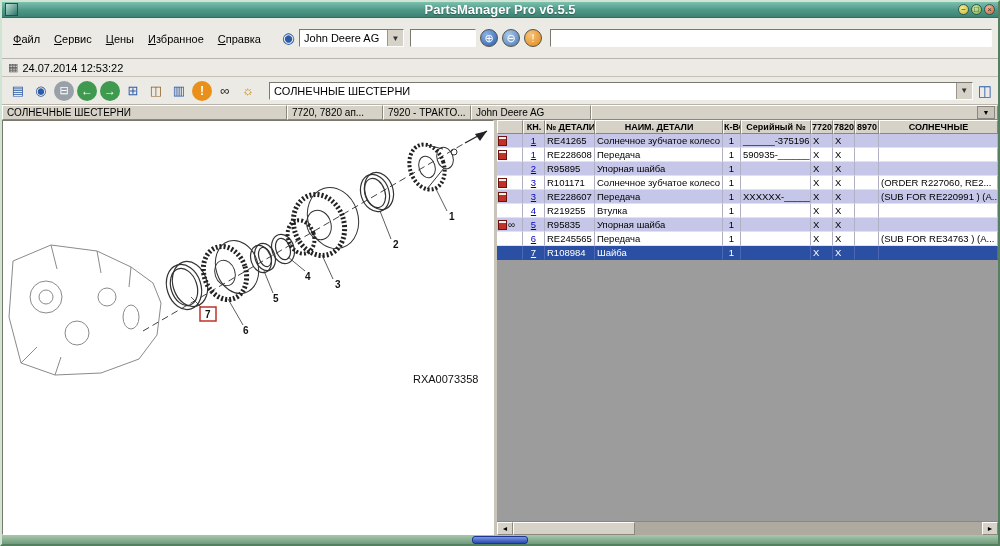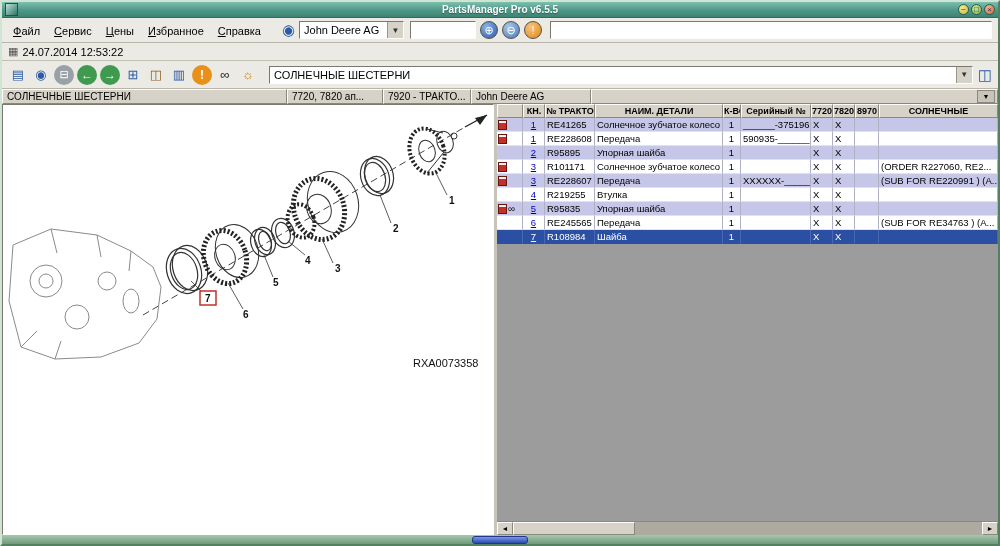--- a/index.html
+++ b/index.html
@@ -5,31 +5,31 @@
   html,body{margin:0;padding:0;background:#d0d0d0;font-family:"Liberation Sans",sans-serif;}
   .window{width:1000px;height:546px;box-sizing:border-box;margin:0 auto;
     border:2px solid;border-color:#cfe4d2 #55805f #55805f #cfe4d2;
     background:#8fb89a;display:flex;flex-direction:column;}
   
   .titlebar{height:15px;flex:0 0 15px;display:flex;align-items:center;position:relative;
     background:linear-gradient(180deg,#7cc0ae 0%,#4e9787 55%,#3d8374 100%);
     border-bottom:1px solid #2f6b5e;}
   .app-ico{width:11px;height:11px;margin:0 3px;background:linear-gradient(135deg,#bde3d8,#2e7466);
     border:1px solid #1e5448;}
-  .title-text{position:absolute;left:0;right:0;text-align:center;color:#fff;font-size:10px;
+  .title-text{position:absolute;left:0;right:0;text-align:center;color:#fff;font-size:13px;
     font-weight:bold;text-shadow:0 1px 1px #2a5a50;pointer-events:none;}
   .winbtns{margin-left:auto;display:flex;gap:2px;padding-right:3px;}
   .wbtn{width:11px;height:11px;border-radius:50%;border:1px solid #2f5a50;font-size:8px;line-height:10px;
     text-align:center;color:#333;cursor:pointer;box-sizing:border-box;}
   .wbtn.min{background:radial-gradient(circle at 35% 30%,#f2e88e,#cbb93e);}
   .wbtn.max{background:radial-gradient(circle at 35% 30%,#c9e89a,#86b34e);}
   .wbtn.close{background:radial-gradient(circle at 35% 30%,#f2b08e,#cf6a42);}
   
   .menurow{height:24px;flex:0 0 24px;background:#eceae4;border-bottom:1px solid #b8b4aa;
-    display:flex;align-items:center;padding:0 4px;}
+    display:flex;align-items:center;padding:8px 4px;}
   .menu-item{display:inline-block;font-size:11px;color:#000;padding:2px 7px;cursor:pointer;}
   .menu-item::first-letter{text-decoration:underline;}
   .globe-btn{font-size:15px;color:#2a5aa8;margin:0 4px 0 14px;cursor:pointer;}
   .combo{display:flex;align-items:center;background:#fff;border:1px solid;
     border-color:#7a786f #fdfdfb #fdfdfb #7a786f;height:18px;box-sizing:border-box;cursor:pointer;}
   .combo .ctext{flex:1;font-size:11px;padding:0 4px;white-space:nowrap;overflow:hidden;}
   .combo .carrow{width:15px;height:100%;background:#d6d2c8;border-left:1px solid #9a968c;
     font-size:8px;color:#333;display:flex;align-items:center;justify-content:center;}
   .brand-combo{width:105px;}
   .tb-input{height:18px;box-sizing:border-box;border:1px solid;border-color:#7a786f #fdfdfb #fdfdfb #7a786f;
@@ -303,21 +303,21 @@
         </svg>
       </div>
     </div>
 
     <div class="splitter"></div>
 
     <div class="right-panel">
       <div class="thead">
           <span class="hc w-ic"></span>
           <span class="hc w-kn">КН.</span>
-          <span class="hc w-part">№ ТРАКТО</span>
+          <span class="hc w-part">№ ДЕТАЛИ</span>
           <span class="hc w-name">НАИМ. ДЕТАЛИ</span>
           <span class="hc w-qty">К-ВО</span>
           <span class="hc w-ser">Серийный №</span>
           <span class="hc w-x">7720</span>
           <span class="hc w-x">7820</span>
           <span class="hc w-x2">8970</span>
           <span class="hc w-note">СОЛНЕЧНЫЕ</span>
         </div>
       <div style="display:flex;flex-direction:column;">
           <div class="trow alt">

